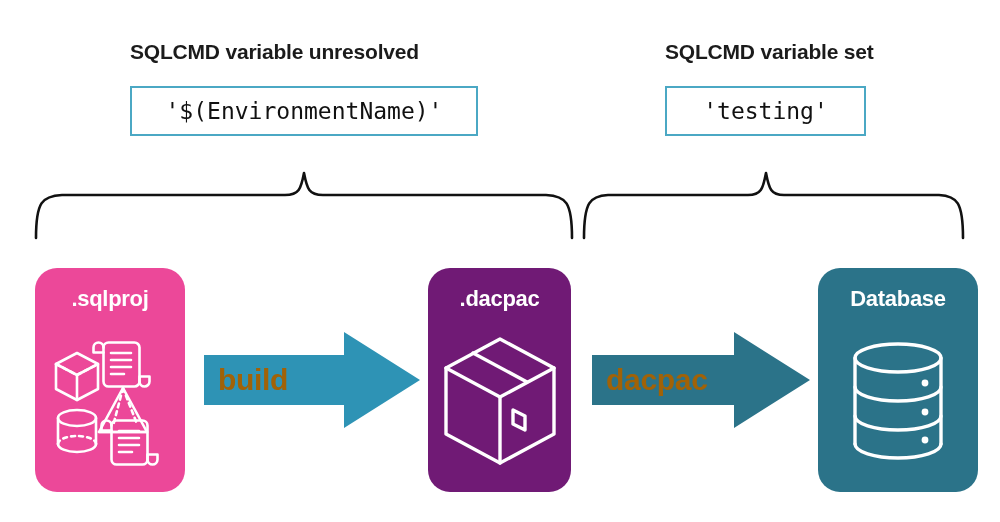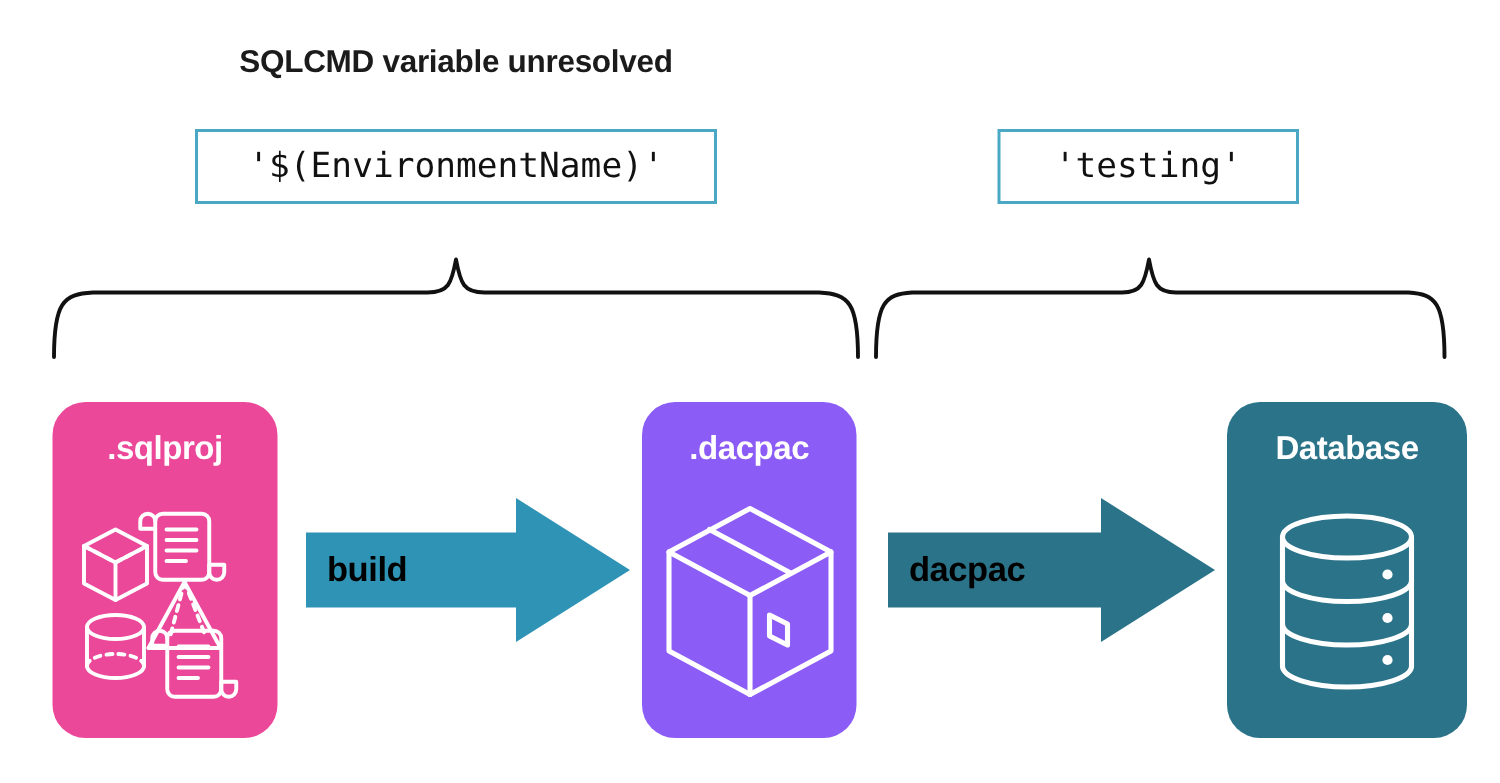--- a/index.html
+++ b/index.html
@@ -21,23 +21,24 @@
     height: 522px;
   }
 
   
   .heading {
     position: absolute;
     font-family: "Liberation Sans", sans-serif;
     font-weight: bold;
     font-size: 21px;
     color: #1b1b1b;
-    text-align: center;
+    text-align: left;
     letter-spacing: -0.2px;
     white-space: nowrap;
+    margin-top: 10px;
   }
   #heading-left  { left: 130px; top: 30px; width: 348px; }
   #heading-right { left: 665px; top: 30px; width: 201px; }
 
   
   .codebox {
     position: absolute;
     border: 2px solid #4BA8C4;
     background: #ffffff;
     box-sizing: border-box;
@@ -64,21 +65,21 @@
 
   
   .stagebox {
     position: absolute;
     top: 268px;
     height: 224px;
     border-radius: 22px;
     box-sizing: border-box;
   }
   #box-sqlproj  { left: 35px;  width: 150px; background: #ec4899; }
-  #box-dacpac   { left: 428px; width: 143px; background: #8b5cf6; }
+  #box-dacpac   { left: 428px; width: 143px; background: #701a75; }
   #box-database { left: 818px; width: 160px; background: #2B7389; }
 
   .stagebox-label {
     position: absolute;
     left: 0;
     right: 0;
     top: 18px;
     text-align: center;
     font-family: "Liberation Sans", sans-serif;
     font-weight: bold;
@@ -104,34 +105,35 @@
   }
   #arrow-build  { left: 204px; top: 332px; width: 216px; height: 96px; }
   #arrow-deploy { left: 592px; top: 332px; width: 218px; height: 96px; }
   .arrow-label {
     position: absolute;
     top: 50%;
     transform: translateY(-50%);
     left: 14px;
     font-family: "Liberation Sans", sans-serif;
     font-weight: bold;
-    font-size: 23px;
-    color: #000000;
+    font-size: 30px;
+    color: #a16207;
     letter-spacing: -0.3px;
     white-space: nowrap;
     pointer-events: none;
   }
 </style>
 </head>
 <body>
 
 <div class="stage">
 
   <div class="heading" id="heading-left">SQLCMD variable unresolved</div>
 
+  <div class="heading" id="heading-right">SQLCMD variable set</div>
 
   <div class="codebox" id="codebox-left">'$(EnvironmentName)'</div>
 
   <div class="codebox" id="codebox-right">'testing'</div>
 
   <svg id="brace-layer" viewBox="0 0 1000 110">
 
     <path d="M 36,98
              C 36,62 42,56 62,55
              L 285,55

